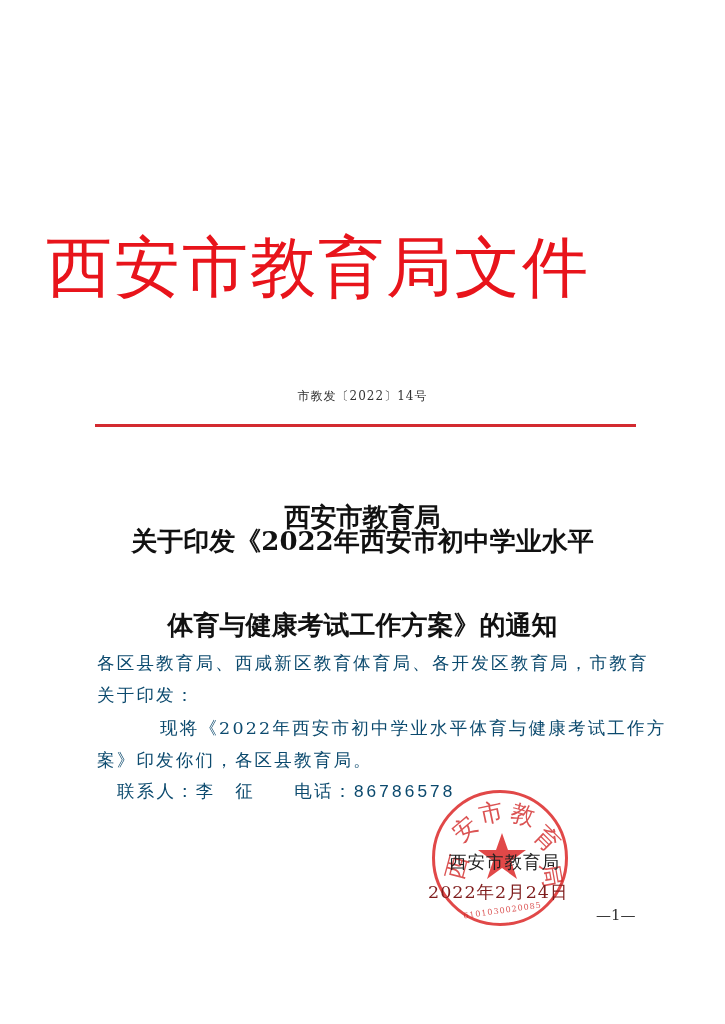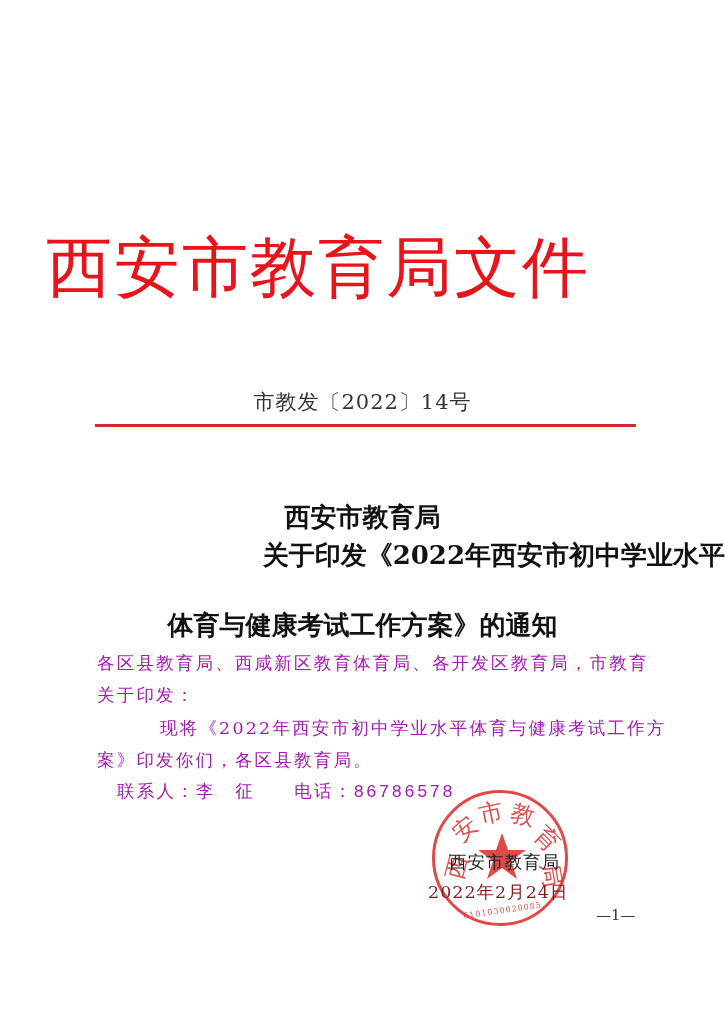--- a/index.html
+++ b/index.html
@@ -3,26 +3,26 @@
 <meta charset="utf-8">
 <style>
   html, body { margin: 0; padding: 0; background: #ffffff; }
   body { width: 725px; height: 1024px; position: relative; overflow: hidden;
          font-family: "DejaVu Serif", "Liberation Serif", serif; color: #1a1a1a; }
   .abs { position: absolute; }
   .header-title { left: 0; width: 636px; top: 228px; text-align: center;
          font-size: 66px; line-height: 80px; color: #e8141b; letter-spacing: 2px;
          font-family: "DejaVu Serif", "Liberation Serif", serif; font-weight: normal; }
   .doc-number { left: 0; width: 725px; top: 388px; text-align: center;
-         font-size: 21px; color: #333; letter-spacing: 1px; }
+         font-size: 12px; color: #333; letter-spacing: 1px; }
   .red-rule { left: 95px; width: 541px; top: 424px; height: 3px; background: #d32a30; }
   .notice-title { left: 0; width: 725px; text-align: center; font-weight: bold;
          font-size: 26px; color: #111; }
-  .t1 { top: 500px; } .t2 { top: 538px; text-align: right; } .t3 { top: 576px; margin-top: 32px; }
-  .body-line { font-size: 17.5px; color: #a21caf; letter-spacing: 2.2px; white-space: nowrap; }
+  .t1 { top: 500px; } .t2 { top: 524px; } .t3 { top: 576px; margin-top: 32px; }
+  .body-line { font-size: 17.5px; color: #0c4a6e; letter-spacing: 2.2px; white-space: nowrap; }
   .l1 { left: 97px; top: 651px; }
   .l2 { left: 97px; top: 683px; }
   .l3 { left: 133px; top: 716px; margin-left: 27px; }
   .l4 { left: 97px; top: 748px; }
   .l5 { left: 117px; top: 779px; font-family: Liberation Mono, monospace; }
   .seal { left: 432px; top: 790px; width: 136px; height: 136px; border-radius: 50%;
           border: 3px solid rgba(220,40,40,0.85); box-sizing: border-box; }
   .seal-arc { color: rgba(210,40,40,0.8); font-size: 24px; position: absolute; }
   .seal-star { position: absolute; left: 42px; top: 38px; width: 50px; height: 50px; }
   .seal-code { position: absolute; left: 28px; bottom: 8px; font-size: 8px;

